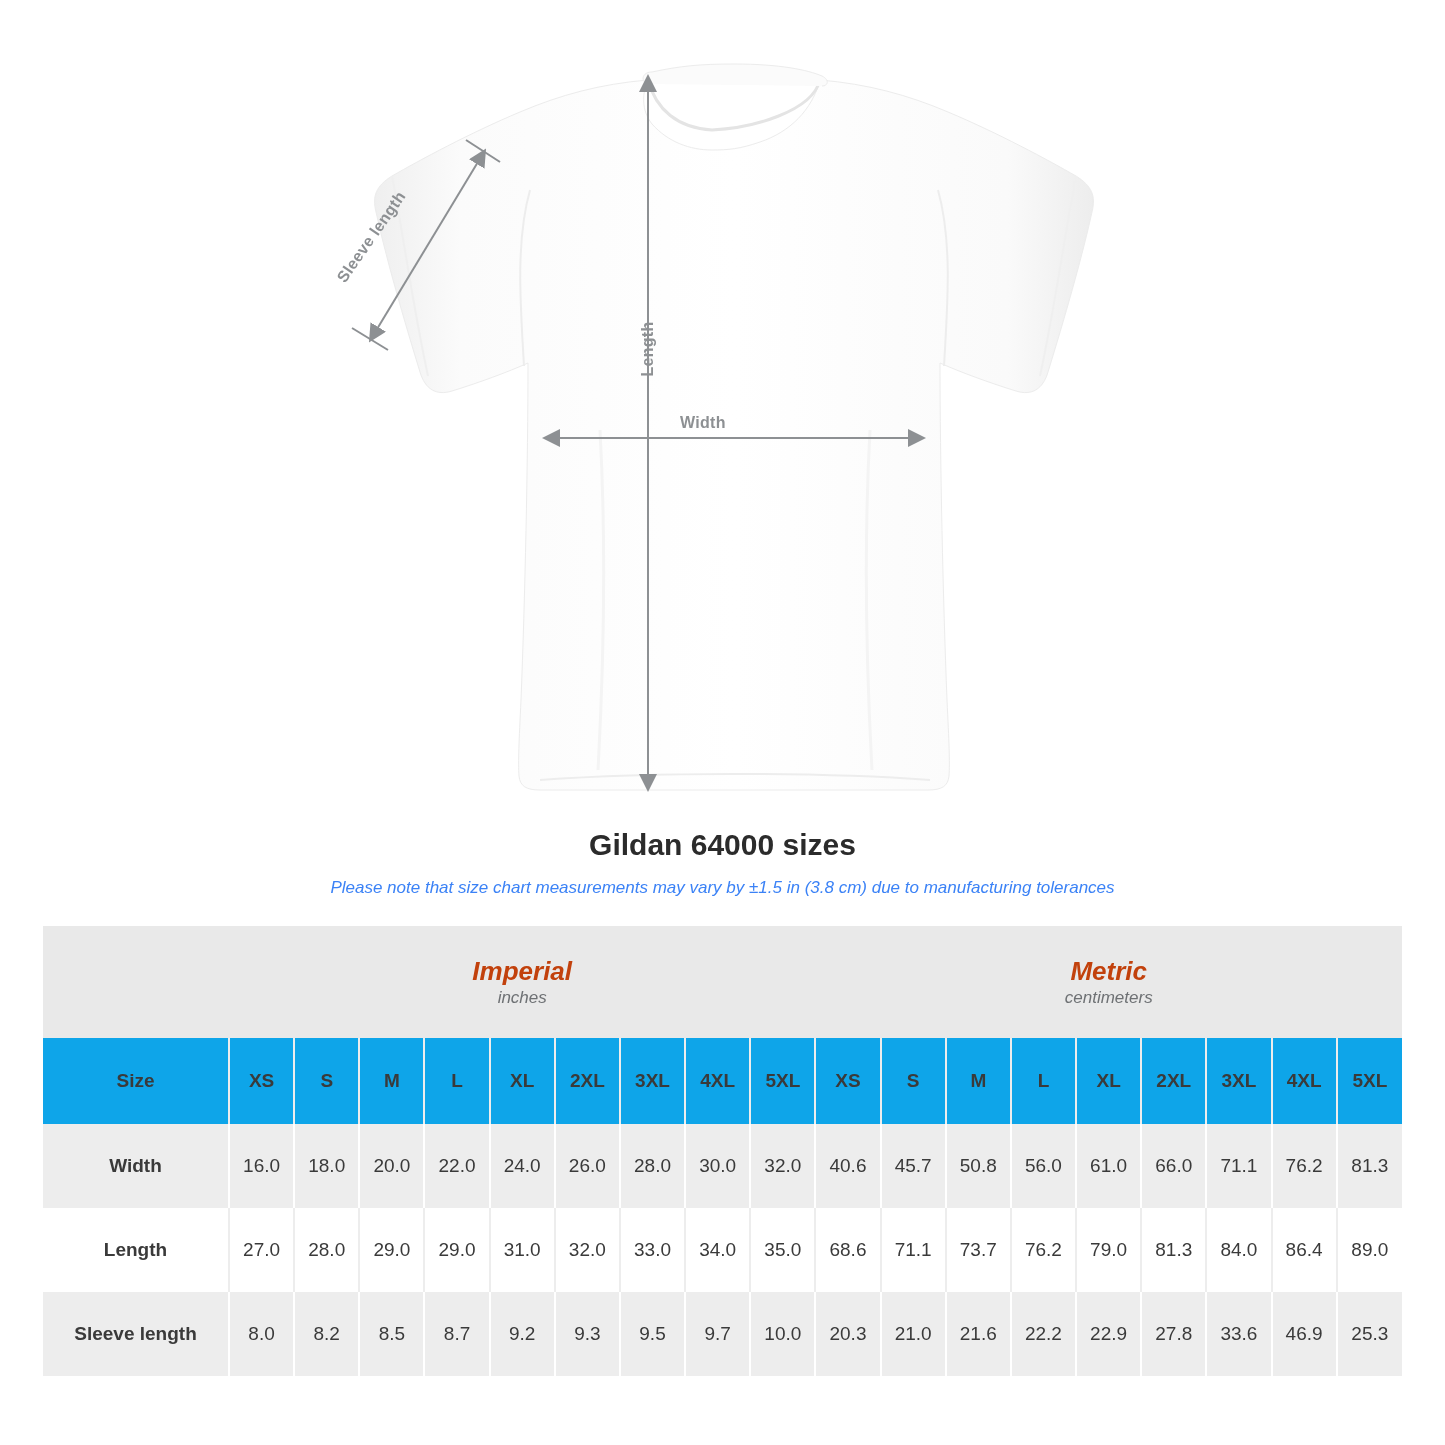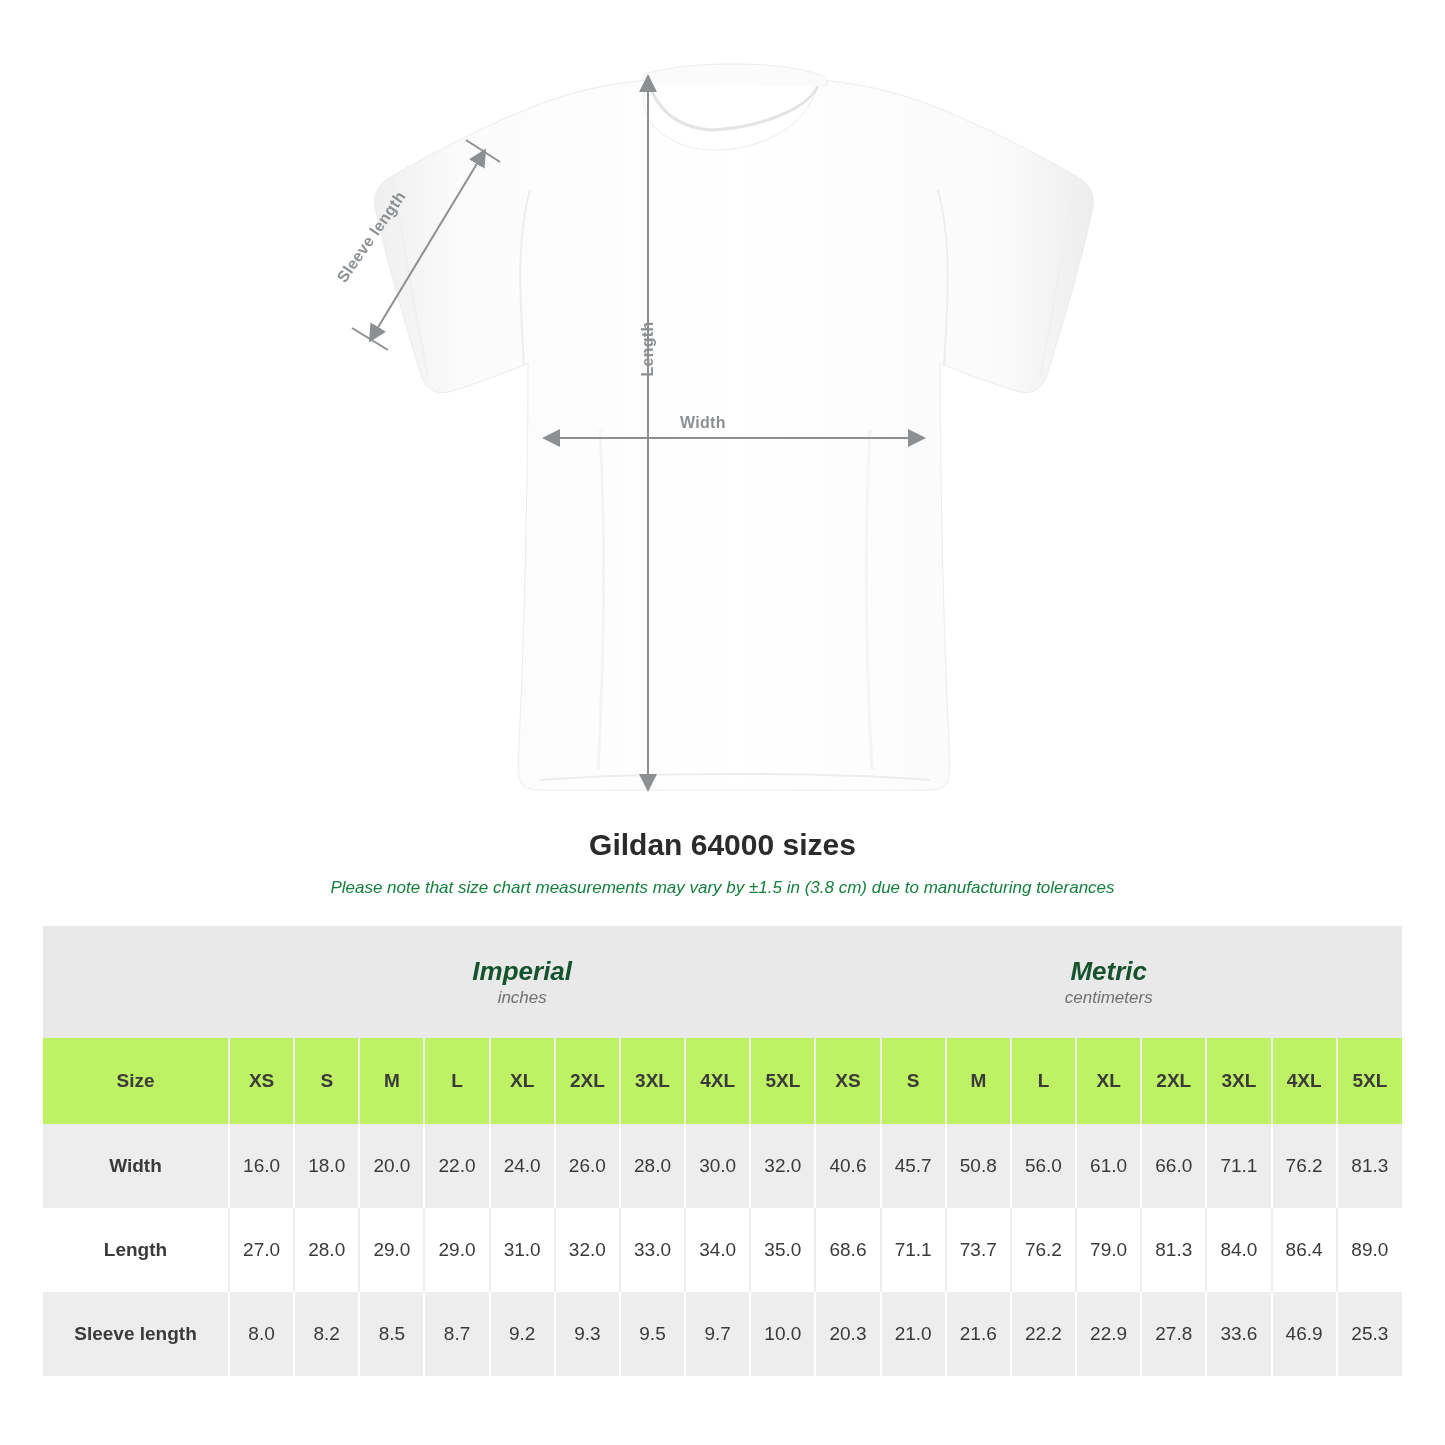--- a/index.html
+++ b/index.html
@@ -63,21 +63,21 @@
   }
   .chart-title {
     font-size: 30px;
     font-weight: bold;
     color: #2b2b2b;
     margin: 0 0 16px 0;
   }
   .chart-note {
     font-size: 17px;
     font-style: italic;
-    color: #15803d;
+    color: #3b82f6;
     margin: 0;
   }
 
   
   .table-wrap {
     margin: 28px 43px 0 43px;
     width: 1359px;
   }
   table.size-table {
     border-collapse: collapse;
@@ -92,30 +92,30 @@
   }
   .unit-header td {
     background: #e9e9e9;
     height: 112px;
     padding: 0;
   }
   .unit-name {
     font-size: 26px;
     font-style: italic;
     font-weight: bold;
-    color: #14532d;
+    color: #c2410c;
     line-height: 1.2;
   }
   .unit-sub {
     font-size: 17px;
     font-style: italic;
     color: #6e7174;
   }
   .row-size td {
-    background: #bef264;
+    background: #0ea5e9;
     height: 84px;
     border-left: 2px solid #ededed;
   }
   .row-size td:first-child {
     border-left: none;
   }
   .row-shaded td {
     background: #ededed;
     height: 82px;
     border-left: 2px solid #ffffff;

